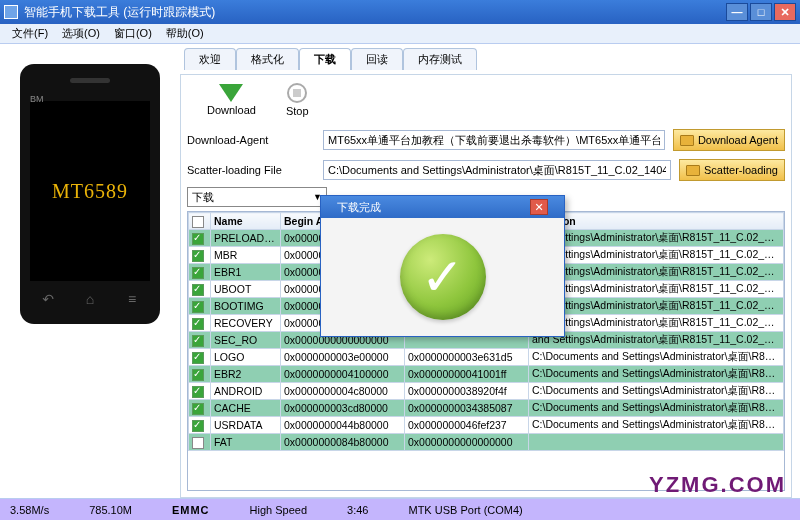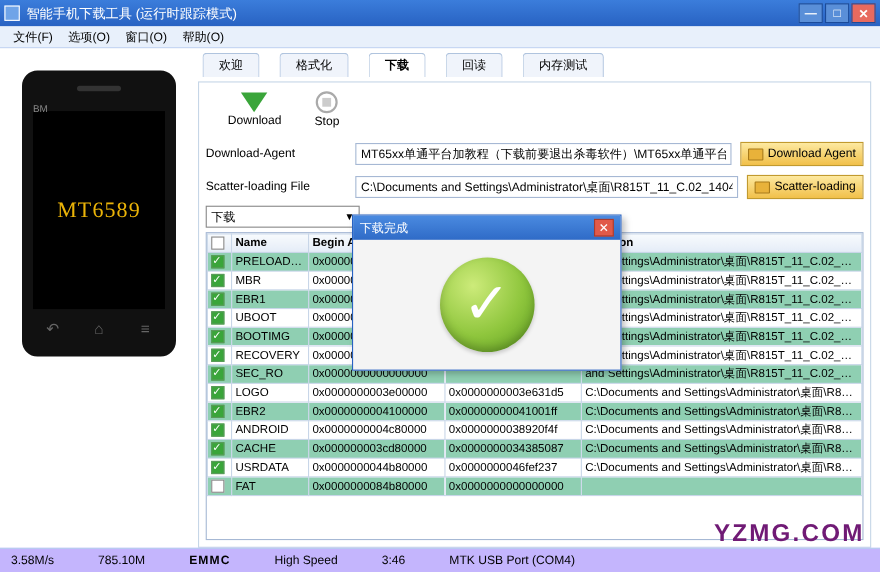--- a/index.html
+++ b/index.html
@@ -20,21 +20,21 @@
 .phone { width: 140px; height: 260px; background: #111; border-radius: 14px; position: relative; display: flex; flex-direction: column; align-items: center; }
 .phone .speaker { width: 40px; height: 5px; background: #333; border-radius: 3px; margin-top: 14px; }
 .phone .brand { position:absolute; top:30px; left:10px; color:#888; font-size:9px;text-align:center;}
 .phone .screen { width: 120px; height: 180px; background: #000; margin-top: 18px; display: flex; align-items: center; justify-content: center; }
 .phone .screen span { color: #eab308; font-size: 20px; font-family: serif; letter-spacing:1px;}
 .phone .navkeys { display: flex; gap: 26px; margin-top: 10px; }
 .phone .navkeys div { width: 16px; height: 14px; color: #666; font-size: 14px; text-align:center; }
 
 .main-pane { flex: 1; display: flex; flex-direction: column; padding: 4px 8px 0 0; }
 
-.tabs { display: flex; gap: 18px; margin-bottom: 4px; padding-left:4px;}
+.tabs { display: flex; gap: 0; margin-bottom: 4px; padding-left:4px;}
 .tabs .tab { padding: 3px 14px; background: #f0f4fb; border: 1px solid #b0c4de; border-bottom: none; border-radius: 4px 4px 0 0; cursor: pointer; }
 .tabs .tab.active { background: #fff; font-weight: bold; }
 
 .panel { border: 1px solid #c6d6e7; flex: 1; display: flex; flex-direction: column; padding: 6px; overflow:hidden;}
 
 .btn-row { display: flex; gap: 30px; padding: 2px 20px 8px 20px; align-items: center; }
 .big-btn { display: flex; flex-direction: column; align-items: center; cursor: pointer; }
 .arrow-down { width: 0; height: 0; border-left: 12px solid transparent; border-right: 12px solid transparent; border-top: 18px solid #3aa53a; margin-bottom: 2px; }
 .stop-circle { width: 20px; height: 20px; border: 2px solid #aaa; border-radius: 50%; margin-bottom: 2px; position:relative; }
 .stop-circle::after { content:""; position:absolute; width:8px;height:8px;background:#ccc;top:4px;left:4px;}
@@ -53,21 +53,21 @@
 th, td { border: 1px solid #c8d6e8; padding: 1px 3px; height: 17px; overflow: hidden; white-space: nowrap; text-overflow: ellipsis; font-size: 10.5px; text-align:left;}
 th { background: linear-gradient(#f7fafd, #e4ecf7); font-weight: bold; }
 tr.alt { background: #8fcfb2; }
 tr.plain { background: #fff; }
 .chk { width: 12px; height: 12px; border: 1px solid #5a9a5a; display: inline-block; vertical-align: middle; position:relative;}
 .chk.on { background: #3aa53a; }
 .chk.on::after { content:"✓"; color:#fff; font-size:10px; position:absolute; top:-2px; left:0px;}
 .chk.off { background:#fff; border-color:#888;}
 
 .modal { position: absolute; top: 195px; left: 320px; width: 245px; border: 1px solid #2862c2; background: #f4f4f4; box-shadow: 3px 3px 6px rgba(0,0,0,.25); }
-.modal .mtitle { background: linear-gradient(#4a8ae0, #2f6bc7); color: #fff; height: 22px; display: flex; align-items: center; padding: 0 6px; justify-content: space-between; }
+.modal .mtitle { background: linear-gradient(#4a8ae0, #2f6bc7); color: #fff; height: 22px; display: flex; align-items: center; padding: 0 16px; justify-content: space-between; }
 .modal .mtitle .xbtn { width: 18px; height: 16px; background: #e15a4a; color: #fff; display: flex; align-items: center; justify-content: center; border: 1px solid #a83a2d; cursor: pointer; font-size:11px;}
 .modal .mbody { height: 118px; display: flex; align-items: center; justify-content: center; }
 .ok-circle { width: 86px; height: 86px; border-radius: 50%; background: radial-gradient(circle at 35% 30%, #cdeb7a, #8fc63d 55%, #5a9a1e); display: flex; align-items: center; justify-content: center; box-shadow: inset 0 -4px 8px rgba(0,0,0,.2), 0 2px 4px rgba(0,0,0,.2);}
 .ok-circle .chk-mark { color: #fff; font-size: 52px; line-height:1;}
 
 .statusbar { position: absolute; bottom: 0; left: 0; right: 0; height: 22px; border-top: 1px solid #b9ccf0; background: #c4b5fd; display: flex; align-items: center; padding: 0 10px; gap: 40px; font-size:11px;}
 .statusbar .cell.b { font-weight: bold; letter-spacing:1px;}
 .watermark { position:absolute; right:14px; bottom:22px; color:#701a75; font-size:22px; letter-spacing:2px; pointer-events:none; font-weight:bold;}
 </style>
 </head>

